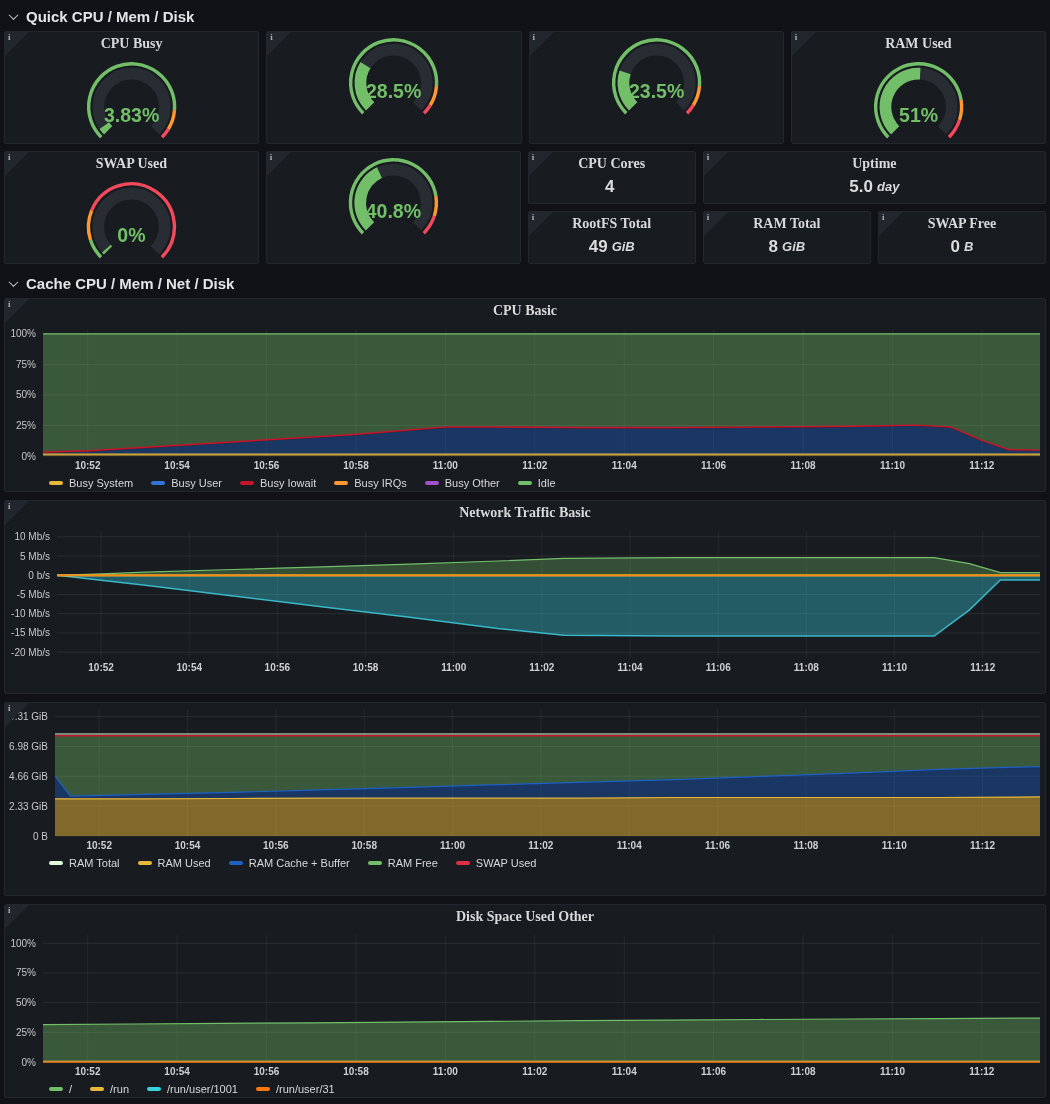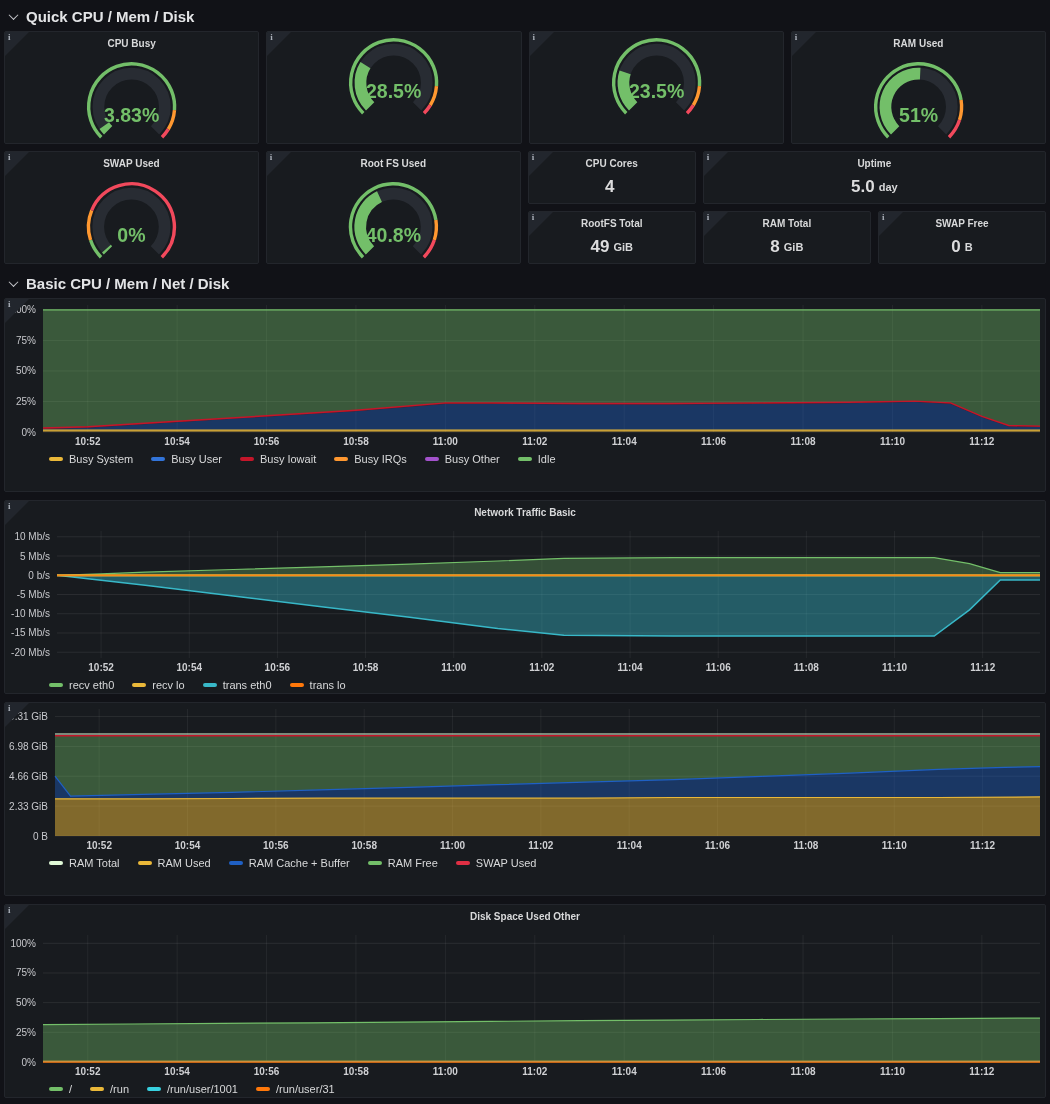--- a/index.html
+++ b/index.html
@@ -12,31 +12,31 @@
   .chevron { width:7px; height:7px; border-right:1.6px solid #c7c8cc; border-bottom:1.6px solid #c7c8cc;
              transform:rotate(45deg) translate(-1px,-1px); margin-right:9px; display:inline-block; }
 
   .row { display:flex; gap:7px; margin-bottom:7px; }
   .panel { background:#181b1f; border:1px solid #23262c; border-radius:2px; position:relative; overflow:hidden; }
   .info-corner { position:absolute; top:0; left:0; width:0; height:0;
                  border-top:24px solid #22262d; border-right:24px solid transparent; z-index:3; cursor:pointer; }
   .info-i { position:absolute; top:0px; left:3px; font-size:9px; font-weight:700; color:#aab0b9; z-index:4;
             font-family:"Liberation Serif", serif; cursor:pointer;}
   .panel-title { height:24px; line-height:24px; text-align:center; color:#d8d9da;
-                 font-size:10px; font-weight:700; cursor:pointer; position:relative; z-index:2;}
+                 font-size:14px; font-weight:700; cursor:pointer; position:relative; z-index:2;font-family:Liberation Serif, serif;}
 
   .gauge-panel { flex:1 1 0; height:113px; }
   .gauge-svg { width:100%; height:84px; display:block; }
 
   .right-stats { flex:2.05 1 0; display:flex; flex-direction:column; gap:7px; }
   .stats-row { display:flex; gap:7px; flex:1; }
   .stat-panel { height:53px; display:flex; flex-direction:column; }
   .stat-value { flex:1; display:flex; align-items:center; justify-content:center;
                 color:#dcdcdd; font-size:17px; font-weight:700; padding-bottom:6px; }
-  .stat-unit { font-size:11px; font-weight:700; margin-left:4px; color:#d8d9da; }
+  .stat-unit { font-size:13px; font-weight:700; margin-left:4px; color:#d8d9da;font-style:italic; }
   .w-cores { width:168px; flex:none; }
   .w-uptime { flex:1; }
   .w-third { flex:1; }
 
   .chart-panel { height:194px; margin-bottom:8px; }
   .chart-svg { width:100%; height:150px; display:block; }
   svg text { font-family:"Liberation Sans", sans-serif; }
   .legend { height:20px; display:flex; align-items:center; gap:18px; padding-left:44px;
             font-size:11px; color:#d8d9da;text-align:center; }
   .legend-item { display:flex; align-items:center; gap:6px; cursor:pointer; }
@@ -115,21 +115,20 @@
           <path d="M 73.15 65.60 A 44 44 0 0 1 74.35 35.16" fill="none" stroke="#ff9830" stroke-width="3.5"></path>
           <path d="M 74.35 35.16 A 44 44 0 1 1 146.11 83.11" fill="none" stroke="#f2495c" stroke-width="3.5"></path>
           <path d="M 90.96 76.04 A 34 34 0 1 1 139.04 76.04" fill="none" stroke="#282c33" stroke-width="12"></path>
           <path d="M 90.96 76.04 A 34 34 0 0 1 89.43 74.40" fill="none" stroke="#73bf69" stroke-width="12"></path>
           <text x="115" y="68" text-anchor="middle" fill="#73bf69" font-size="20" font-weight="700">0%</text>
         </svg>
     </div>
     <div class="panel gauge-panel">
       <div class="info-corner"></div>
         <span class="info-i">i</span>
-      <div class="panel-title">Root FS Used</div>
       <svg class="gauge-svg" viewBox="0 0 230 86">
           <path d="M 83.89 83.11 A 44 44 0 1 1 158.46 45.12" fill="none" stroke="#73bf69" stroke-width="3.5"></path>
           <path d="M 158.46 45.12 A 44 44 0 0 1 156.85 65.60" fill="none" stroke="#ff9830" stroke-width="3.5"></path>
           <path d="M 156.85 65.60 A 44 44 0 0 1 146.11 83.11" fill="none" stroke="#f2495c" stroke-width="3.5"></path>
           <path d="M 90.96 76.04 A 34 34 0 1 1 139.04 76.04" fill="none" stroke="#282c33" stroke-width="12"></path>
           <path d="M 90.96 76.04 A 34 34 0 0 1 100.72 21.15" fill="none" stroke="#73bf69" stroke-width="12"></path>
           <text x="115" y="68" text-anchor="middle" fill="#73bf69" font-size="20" font-weight="700">40.8%</text>
         </svg>
     </div>
     <div class="right-stats">
@@ -180,26 +179,27 @@
               <span>0</span>
               <span class="stat-unit">B</span>
             </div>
         </div>
       </div>
     </div>
   </div>
 
   <div class="section-header">
     <span class="chevron"></span>
-    <span>Basic CPU / Mem / Net / Disk</span>
+    <span>Cache CPU / Mem / Net / Disk</span>
   </div>
 
   <div class="panel chart-panel">
     <div class="info-corner"></div>
       <span class="info-i">i</span>
+    <div class="panel-title">CPU Basic</div>
     <svg class="chart-svg" viewBox="0 0 1040 150">
         <line x1="38" y1="133" x2="1035" y2="133" stroke="rgba(255,255,255,0.08)" stroke-width="1"></line>
         <text x="31" y="136.5" text-anchor="end" fill="#c7c8cc" font-size="10">0%</text>
         <line x1="38" y1="102.47115384615384" x2="1035" y2="102.47115384615384" stroke="rgba(255,255,255,0.08)" stroke-width="1"></line>
         <text x="31" y="105.97115384615384" text-anchor="end" fill="#c7c8cc" font-size="10">25%</text>
         <line x1="38" y1="71.94230769230768" x2="1035" y2="71.94230769230768" stroke="rgba(255,255,255,0.08)" stroke-width="1"></line>
         <text x="31" y="75.44230769230768" text-anchor="end" fill="#c7c8cc" font-size="10">50%</text>
         <line x1="38" y1="41.41346153846154" x2="1035" y2="41.41346153846154" stroke="rgba(255,255,255,0.08)" stroke-width="1"></line>
         <text x="31" y="44.91346153846154" text-anchor="end" fill="#c7c8cc" font-size="10">75%</text>
         <line x1="38" y1="10.884615384615381" x2="1035" y2="10.884615384615381" stroke="rgba(255,255,255,0.08)" stroke-width="1"></line>
@@ -303,38 +303,20 @@
         <text x="889.5336322869955" y="146" text-anchor="middle" fill="#cfd0d3" font-size="10" font-weight="600">11:10</text>
         <line x1="977.6950672645739" y1="6" x2="977.6950672645739" y2="133" stroke="rgba(255,255,255,0.06)" stroke-width="1"></line>
         <text x="977.6950672645739" y="146" text-anchor="middle" fill="#cfd0d3" font-size="10" font-weight="600">11:12</text>
         <polygon points="52.0,50.3 96.1,48.9 140.2,47.2 228.3,44.5 316.5,41.8 404.6,39.1 492.8,36.0 558.9,33.3 669.1,32.6 801.4,32.6 929.2,32.6 964.5,38.7 995.3,47.6 1035.0,47.6 1035.0,50.3 52.0,50.3" fill="rgba(115,191,105,0.32)"></polygon>
         <polygon points="52.0,50.3 1035.0,50.3 1035.0,54.9 995.3,54.9 964.5,84.9 929.2,111.1 801.4,111.1 669.1,111.1 558.9,110.3 492.8,103.4 404.6,92.2 316.5,81.8 228.3,71.0 140.2,60.3 96.1,55.3 52.0,50.3" fill="rgba(56,184,200,0.42)"></polygon>
         <polyline points="52.0,50.3 96.1,48.9 140.2,47.2 228.3,44.5 316.5,41.8 404.6,39.1 492.8,36.0 558.9,33.3 669.1,32.6 801.4,32.6 929.2,32.6 964.5,38.7 995.3,47.6 1035.0,47.6" fill="none" stroke="#73bf69" stroke-width="1.2"></polyline>
         <polyline points="52.0,50.3 96.1,55.3 140.2,60.3 228.3,71.0 316.5,81.8 404.6,92.2 492.8,103.4 558.9,110.3 669.1,111.1 801.4,111.1 929.2,111.1 964.5,84.9 995.3,54.9 1035.0,54.9" fill="none" stroke="#38b8c8" stroke-width="1.5"></polyline>
         <polyline points="52.0,50.3 1035.0,50.3" fill="none" stroke="#eab839" stroke-width="2.2"></polyline>
         <polyline points="52.0,50.3 1035.0,50.3" fill="none" stroke="#ff780a" stroke-width="1.1"></polyline>
       </svg>
-    <div class="legend">
-        <span class="legend-item">
-          <span class="legend-swatch" style="background: rgb(115, 191, 105);"></span>
-          <span>recv eth0</span>
-        </span>
-        <span class="legend-item">
-          <span class="legend-swatch" style="background: rgb(234, 184, 57);"></span>
-          <span>recv lo</span>
-        </span>
-        <span class="legend-item">
-          <span class="legend-swatch" style="background: rgb(56, 184, 200);"></span>
-          <span>trans eth0</span>
-        </span>
-        <span class="legend-item">
-          <span class="legend-swatch" style="background: rgb(255, 120, 10);"></span>
-          <span>trans lo</span>
-        </span>
-      </div>
   </div>
 
   <div class="panel chart-panel">
     <div class="info-corner"></div>
       <span class="info-i">i</span>
     <svg class="chart-svg" viewBox="0 0 1040 150">
         <line x1="50" y1="133" x2="1035" y2="133" stroke="rgba(255,255,255,0.08)" stroke-width="1"></line>
         <text x="43" y="136.5" text-anchor="end" fill="#c7c8cc" font-size="10">0 B</text>
         <line x1="50" y1="103.11010101010102" x2="1035" y2="103.11010101010102" stroke="rgba(255,255,255,0.08)" stroke-width="1"></line>
         <text x="43" y="106.61010101010102" text-anchor="end" fill="#c7c8cc" font-size="10">2.33 GiB</text>

